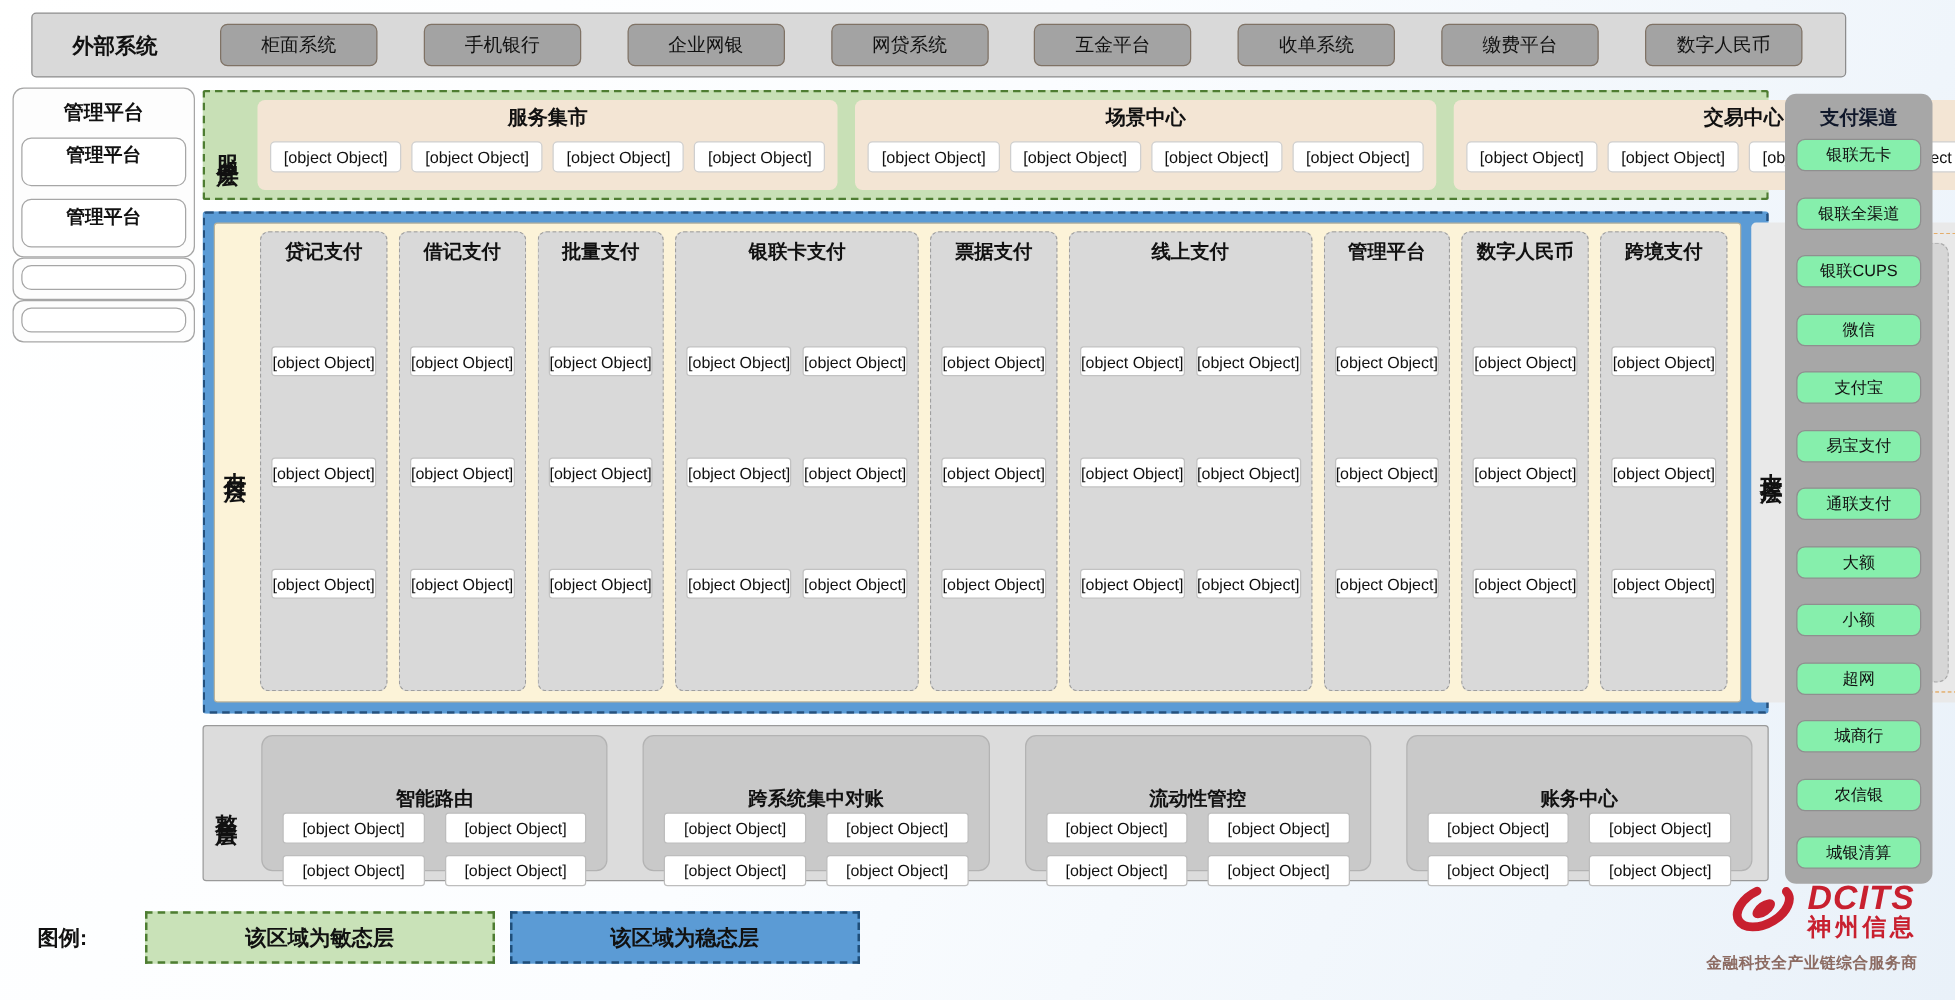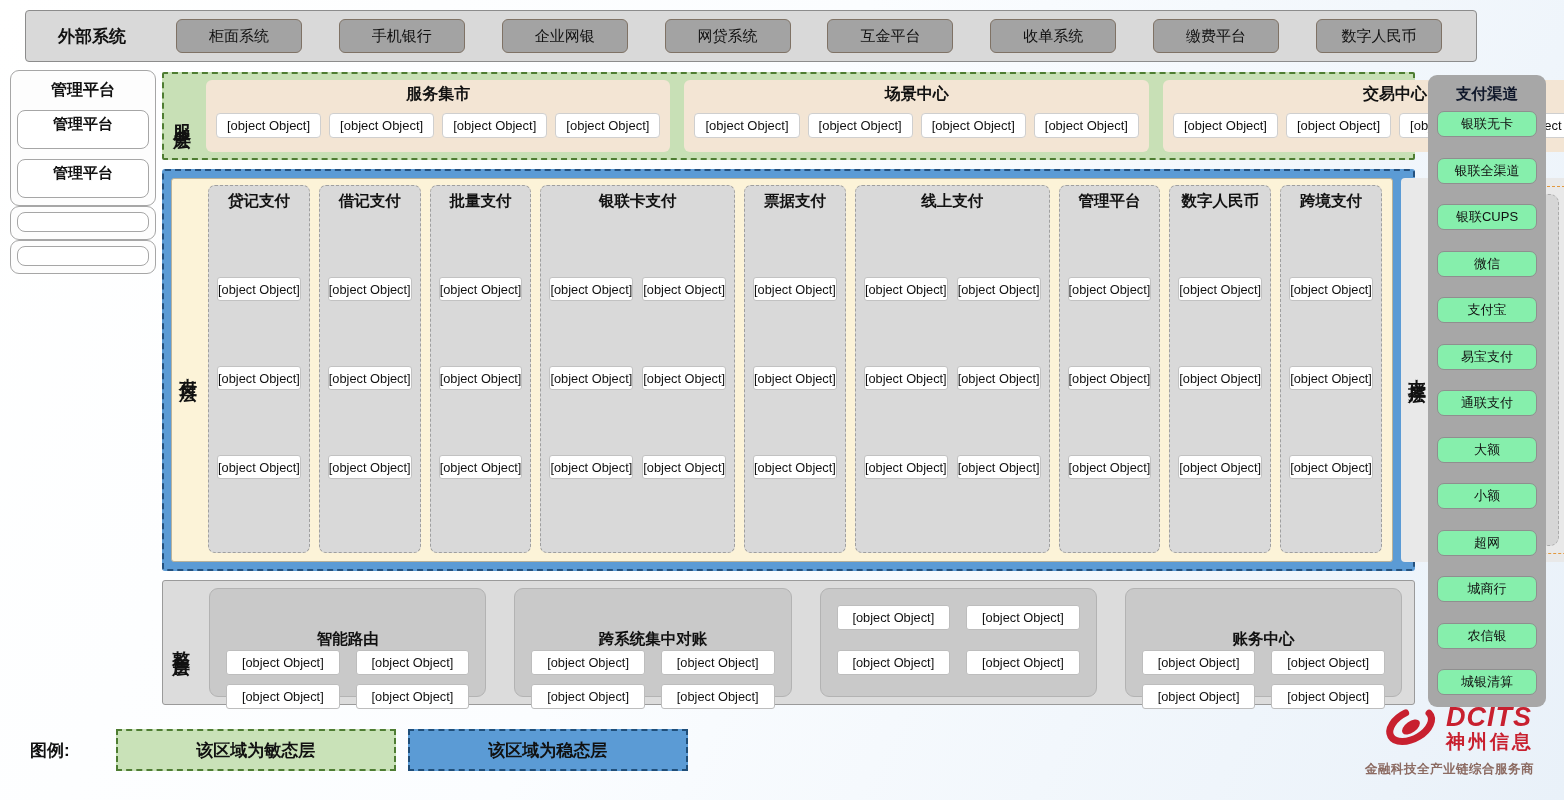--- a/index.html
+++ b/index.html
@@ -468,20 +468,21 @@
           <h3>跨系统集中对账</h3>
           <div class="int-items">
 
           <div class="int-item">[object Object]</div>
               <div class="int-item">[object Object]</div>
               <div class="int-item">[object Object]</div>
               <div class="int-item">[object Object]</div>
             </div>
         </div>
           <div class="int-box">
+          <h3>流动性管控</h3>
           <div class="int-items">
 
           <div class="int-item">[object Object]</div>
               <div class="int-item">[object Object]</div>
               <div class="int-item">[object Object]</div>
               <div class="int-item">[object Object]</div>
             </div>
         </div>
           <div class="int-box">
           <h3>账务中心</h3>

